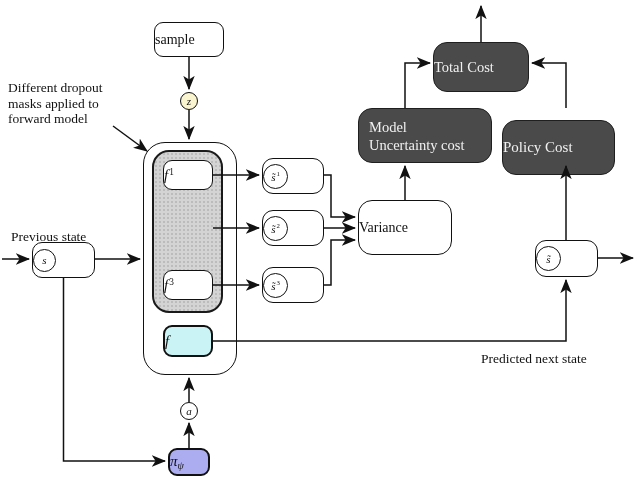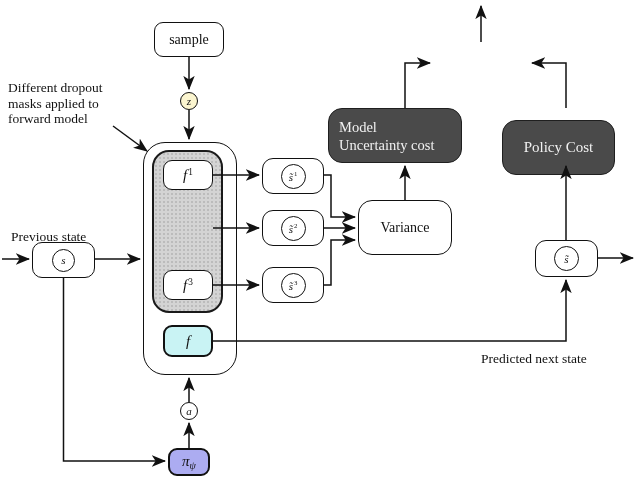--- a/index.html
+++ b/index.html
@@ -1,21 +1,21 @@
 <!DOCTYPE html>
 <html><head>
 <meta charset="utf-8">
 <style>
   html,body{margin:0;padding:0;background:#ffffff;}
   #canvas{
     position:relative;width:640px;height:479px;background:#ffffff;overflow:hidden;
     font-family:"Liberation Serif","DejaVu Serif",serif;color:#111;
   }
   .node{position:absolute;box-sizing:border-box;background:#fff;border:1.6px solid #111;
-        display:flex;align-items:center;justify-content:center;}
+        display:flex;align-items:center;justify-content:flex-start;}
   .rounded{border-radius:9px;}
   .biground{border-radius:14px;}
   .dark{background:#4a4a4a;border:1.6px solid #1f1f1f;color:#f1f1f1;}
   .math{font-style:italic;}
   .sup{font-size:0.62em;font-style:normal;vertical-align:5px;margin-left:1px;}
   .sub{font-size:0.68em;font-style:italic;vertical-align:-3px;}
   .circ{box-sizing:border-box;border:1.3px solid #111;border-radius:50%;background:#fff;
         display:flex;align-items:center;justify-content:center;}
   .lbl{position:absolute;font-size:13.5px;line-height:15.5px;white-space:nowrap;}
   #connector-layer{position:absolute;left:0;top:0;z-index:10;pointer-events:none;}
@@ -69,29 +69,32 @@
   <div class="node" style="left:262px;top:267px;width:62px;height:36px;border-radius:11px;">
     <div class="circ" style="width:25px;height:25px;font-size:11px;">
       <span><span class="math">s̃</span><span class="sup">3</span></span>
     </div>
   </div>
 
   <div class="node biground" style="left:358px;top:200px;width:94px;height:55px;">
     <span class="boxlabel">Variance</span>
   </div>
 
-  <div class="node biground dark" style="left:328px;top:108px;width:134px;height:55px;flex-direction:column;align-items:flex-start;justify-content:center;padding-left:10px;font-size:14.5px;line-height:18px;">
+  <div class="node biground dark" style="left:358px;top:108px;width:134px;height:55px;flex-direction:column;align-items:flex-start;justify-content:center;padding-left:10px;font-size:14.5px;line-height:18px;">
     <div>Model</div>
     <div>Uncertainty cost</div>
   </div>
 
   <div class="node biground dark" style="left:502px;top:120px;width:113px;height:55px;font-size:15px;">
     <span>Policy Cost</span>
   </div>
 
+  <div class="node biground dark" style="left:433px;top:42px;width:96px;height:50px;font-size:14.5px;">
+    <span>Total Cost</span>
+  </div>
 
   <div class="node" style="left:32px;top:242px;width:63px;height:36px;border-radius:10px;">
     <div class="circ" style="width:23px;height:23px;font-size:11px;">
       <span class="math">s</span>
     </div>
   </div>
 
   <div class="node" style="left:535px;top:240px;width:63px;height:37px;border-radius:11px;">
     <div class="circ" style="width:25px;height:25px;font-size:11px;">
       <span class="math">s̃</span>

